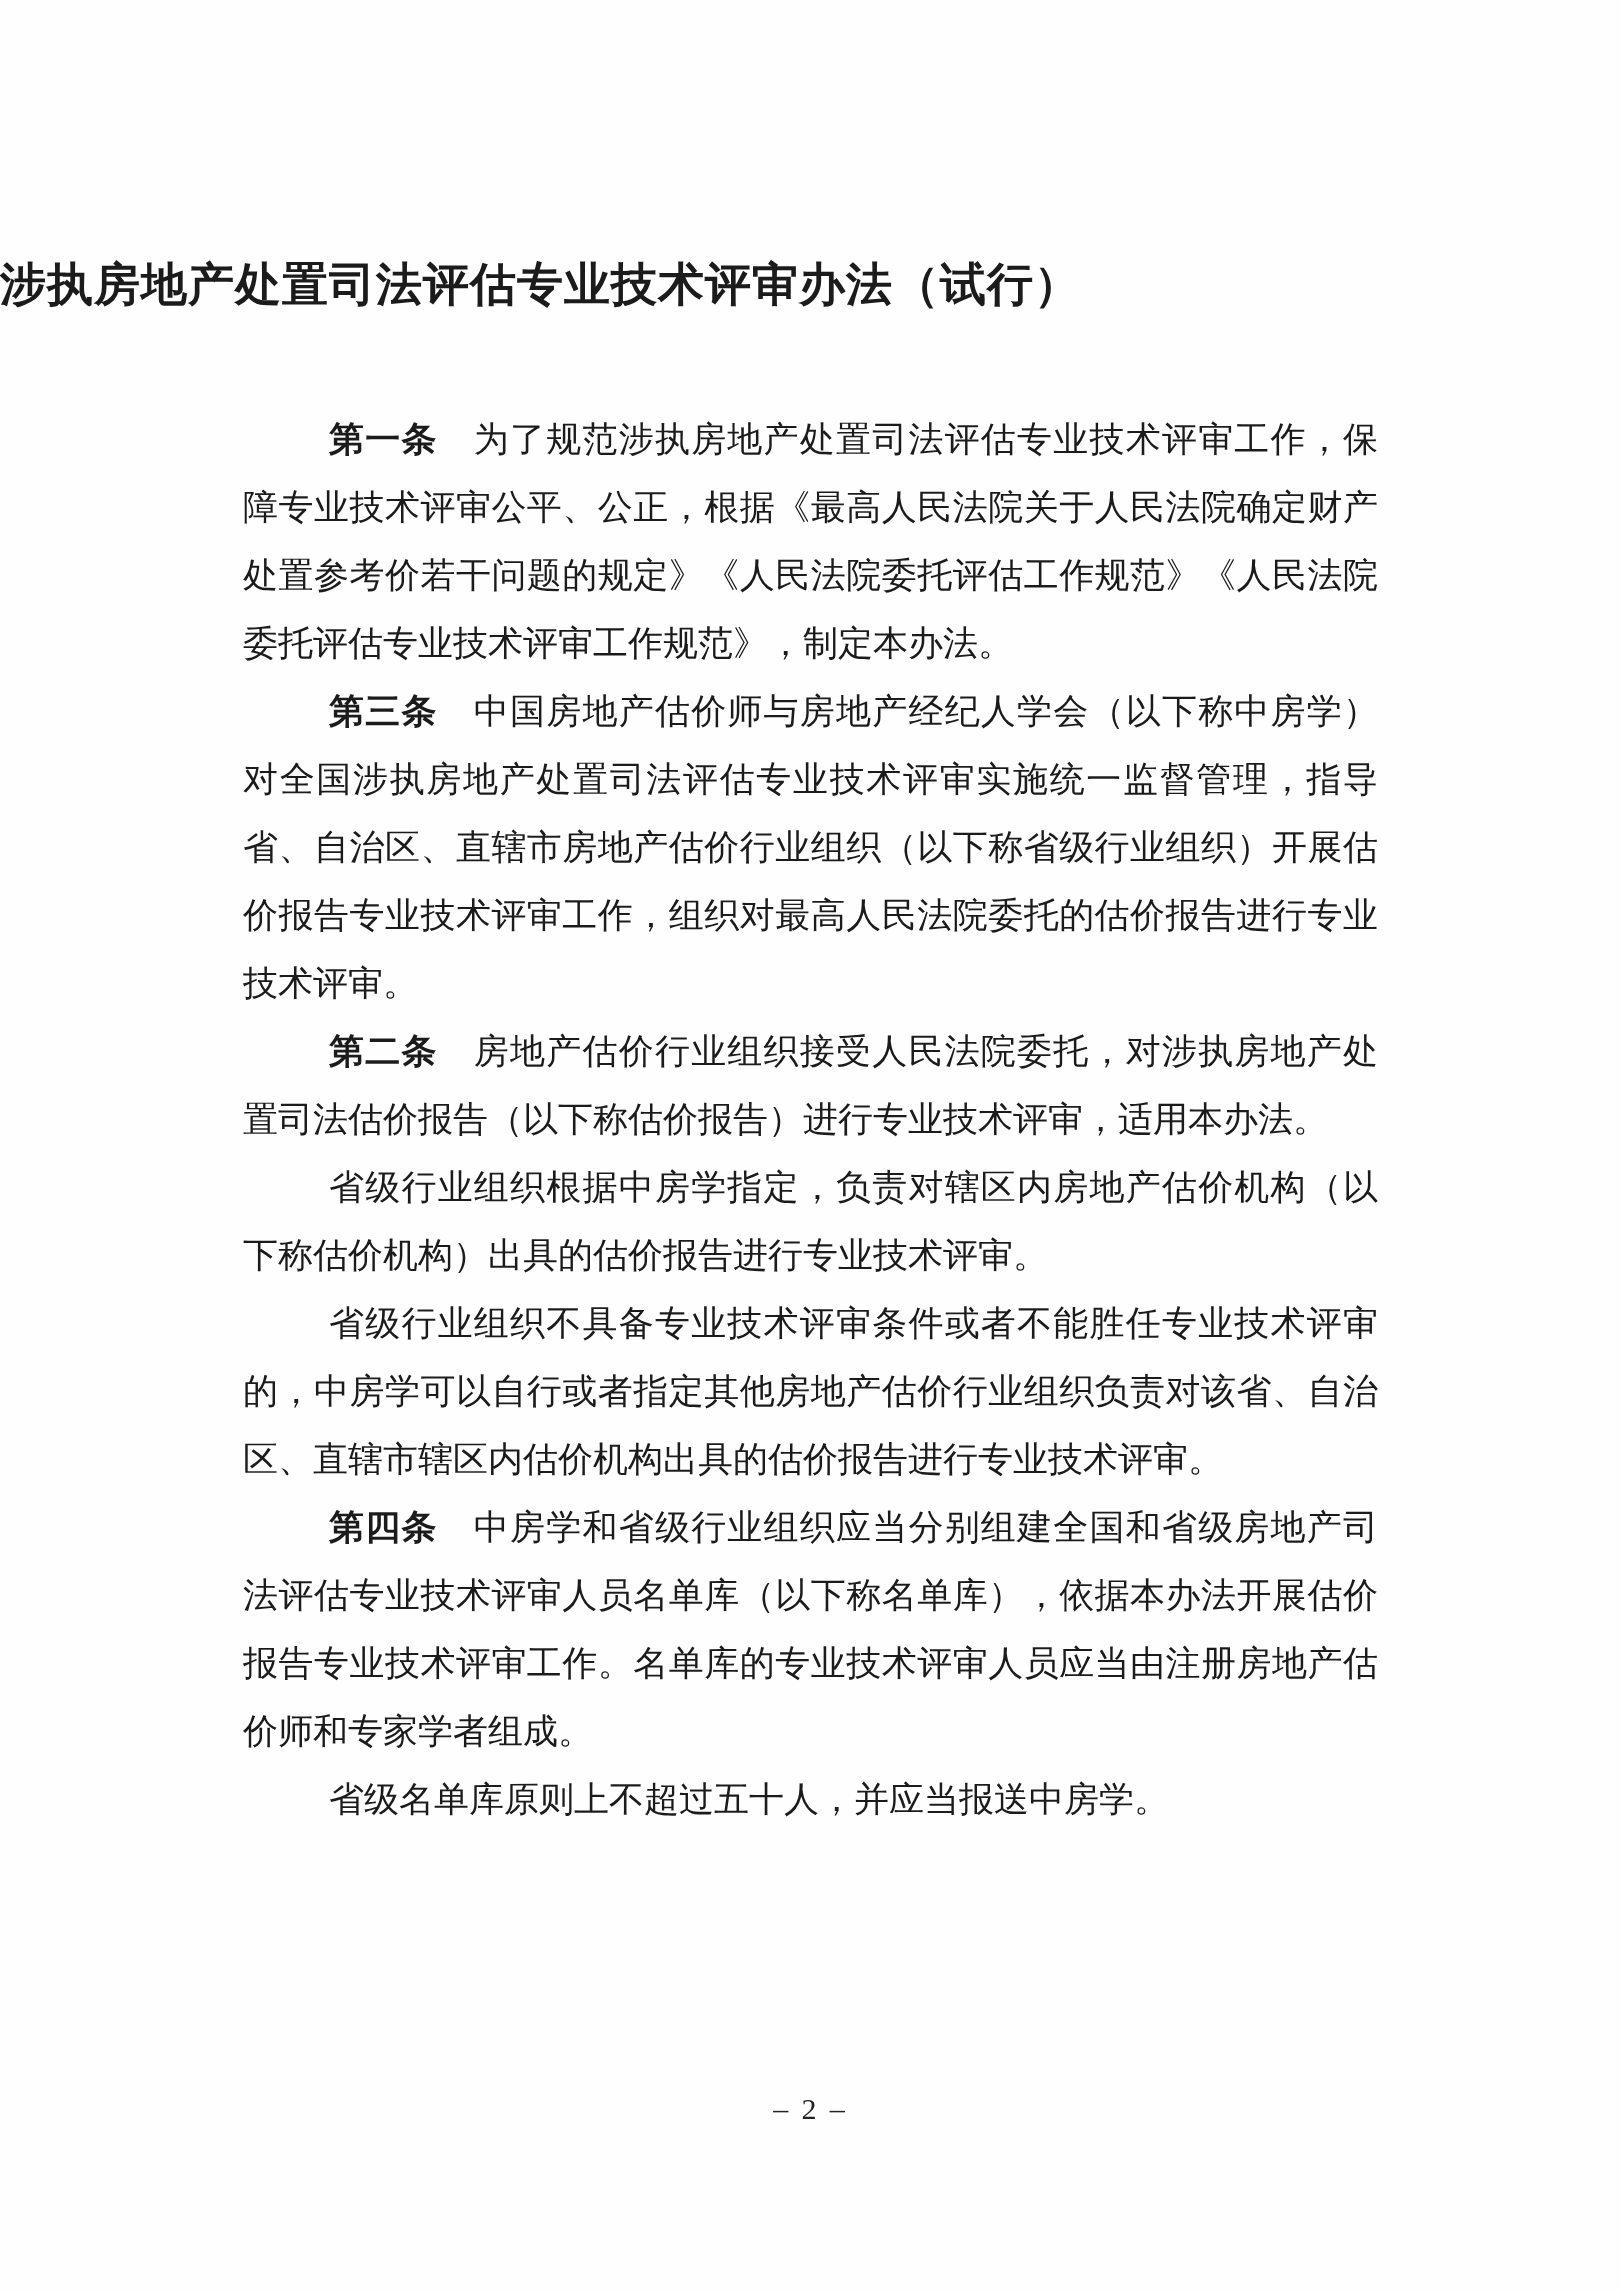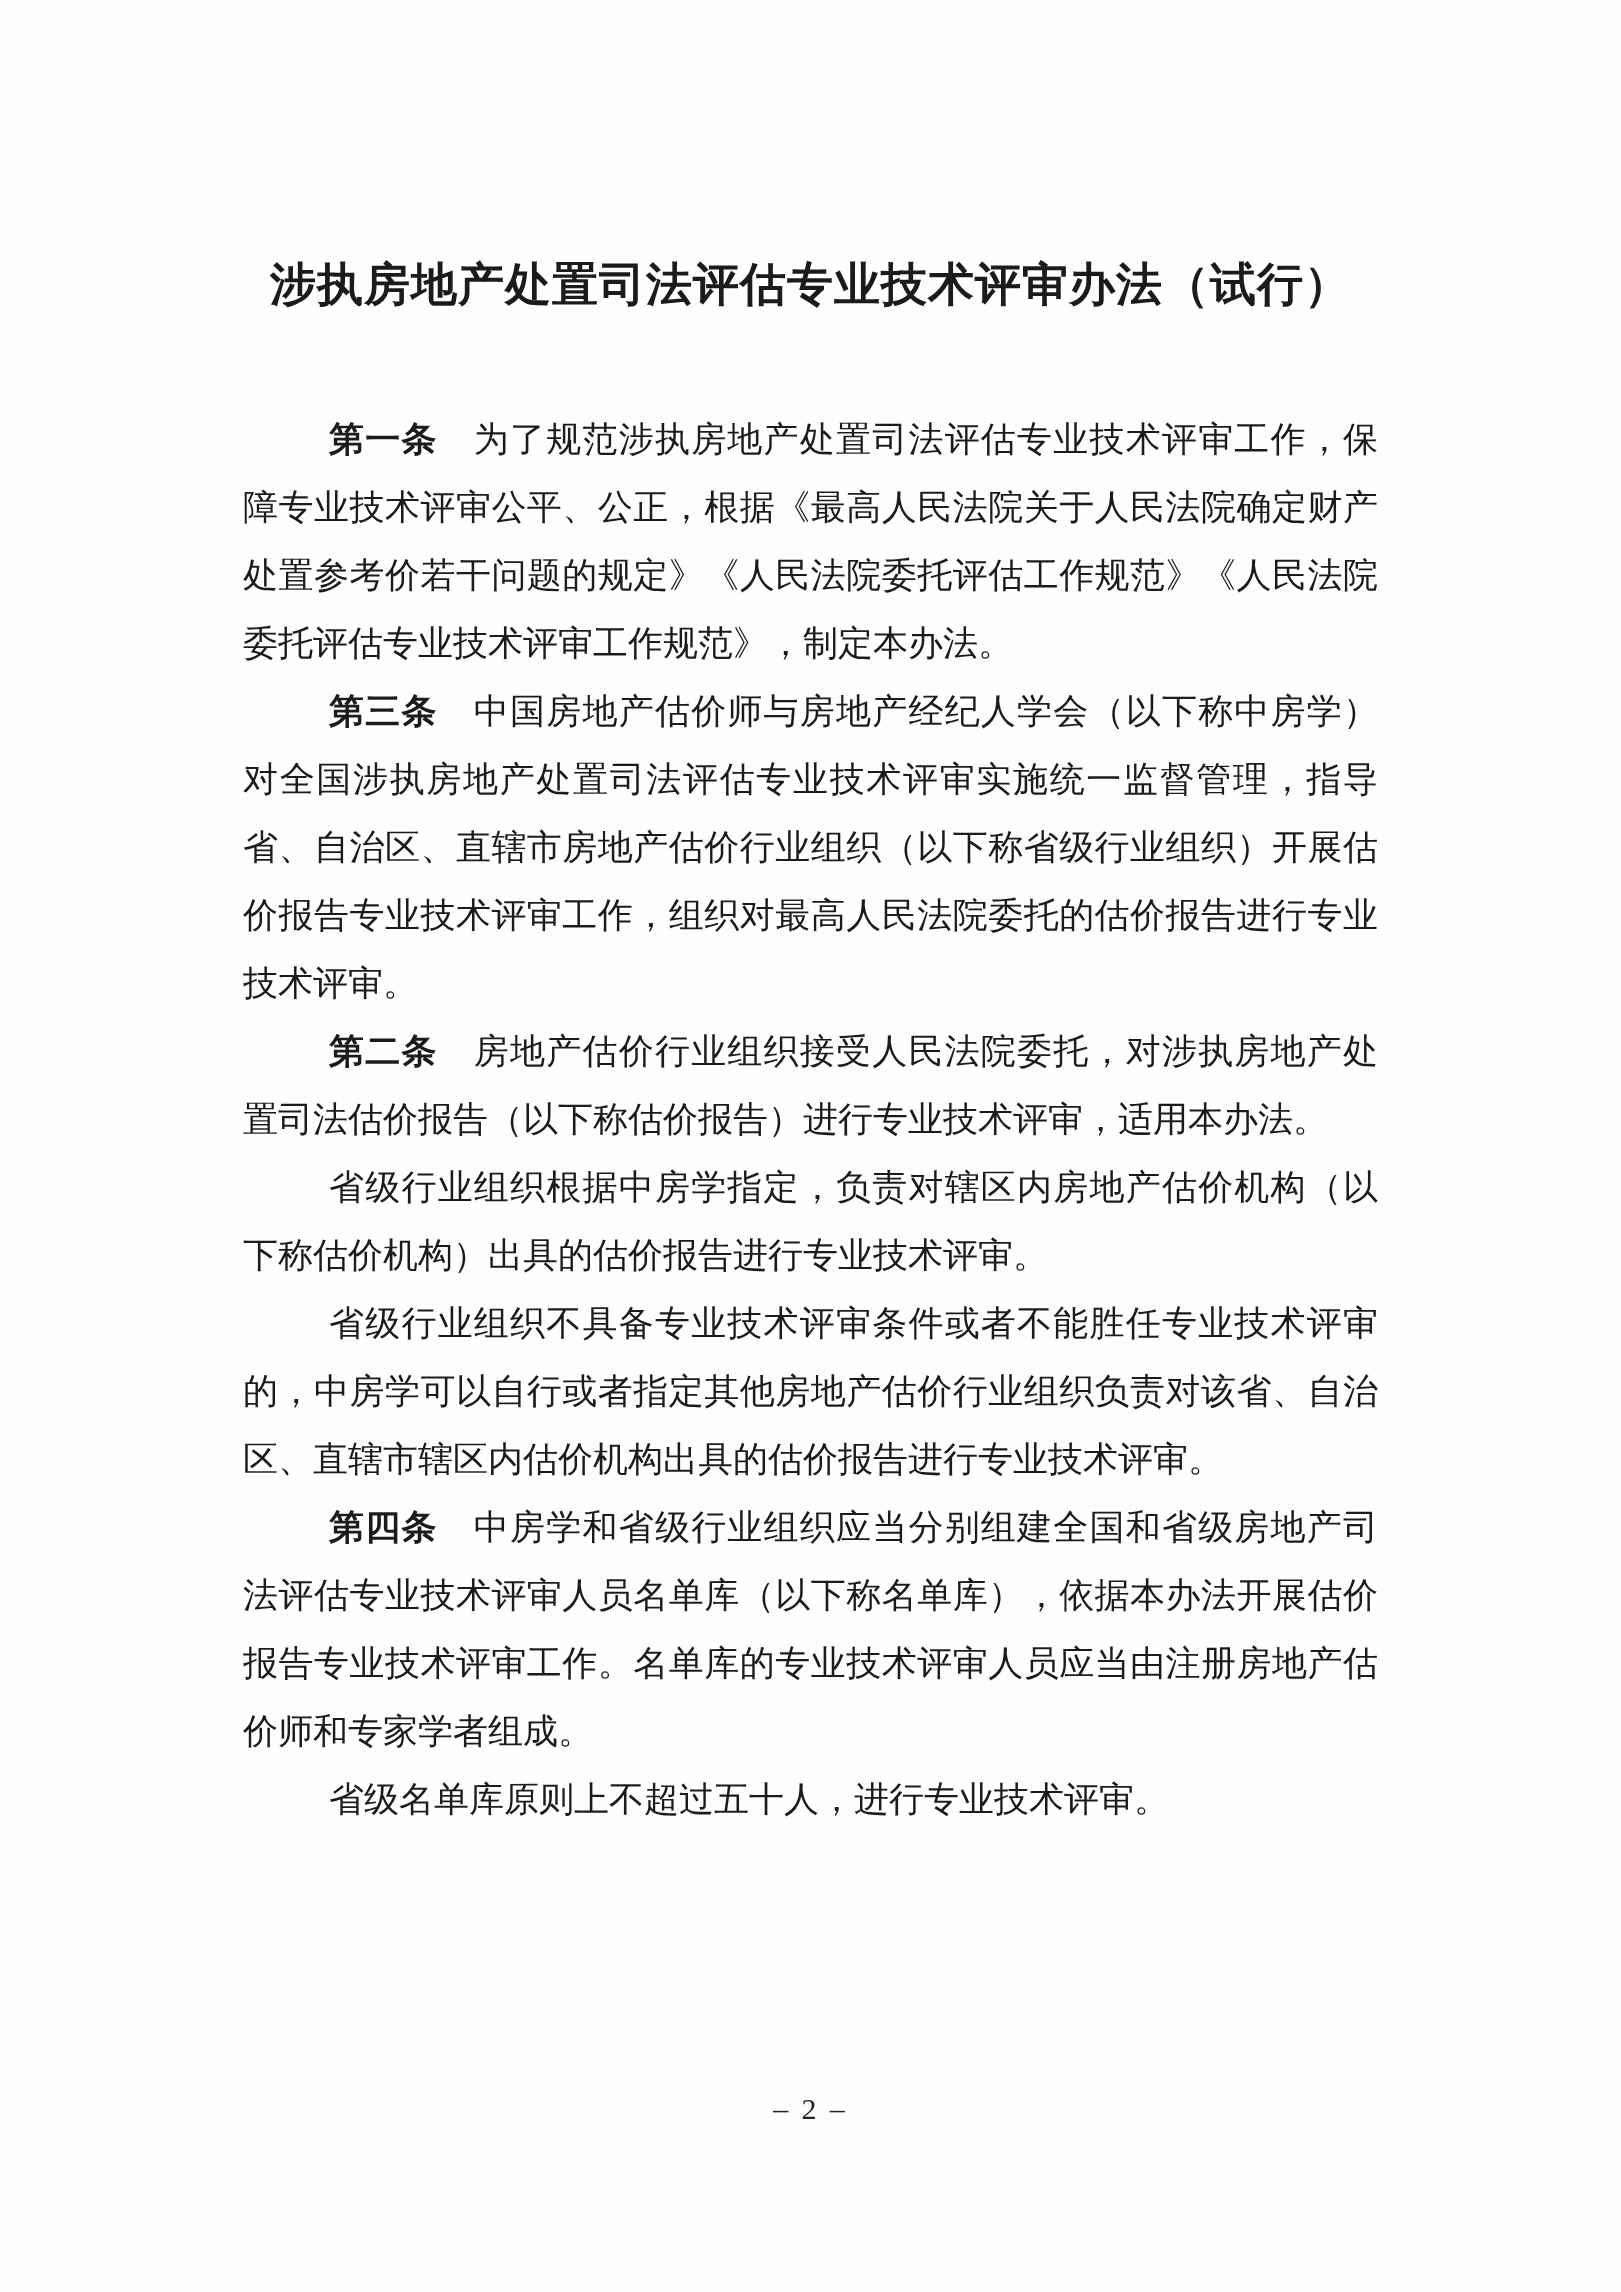--- a/index.html
+++ b/index.html
@@ -16,21 +16,21 @@
   .page {
     position: relative;
     width: 1621px;
     height: 2293px;
     box-sizing: border-box;
     background: #fefefe;
     padding-top: 253px;
     overflow: hidden;
   }
   .doc-title {
-    text-align: center;
+    text-align: left;
     font-size: 46px;
     line-height: 63px;
     font-weight: bold;
     letter-spacing: 1px;
     margin: 0;
   }
   .content {
     width: 1135px;
     margin: 90px auto 0 auto;
     font-size: 35px;
@@ -70,20 +70,20 @@
     <p class="para"><span class="lead">第三条　</span><span>中国房地产估价师与房地产经纪人学会（以下称中房学）对全国涉执房地产处置司法评估专业技术评审实施统一监督管理，指导省、自治区、直辖市房地产估价行业组织（以下称省级行业组织）开展估价报告专业技术评审工作，组织对最高人民法院委托的估价报告进行专业技术评审。</span></p>
 
     <p class="para"><span class="lead">第二条　</span><span>房地产估价行业组织接受人民法院委托，对涉执房地产处置司法估价报告（以下称估价报告）进行专业技术评审，适用本办法。</span></p>
 
     <p class="para"><span>省级行业组织根据中房学指定，负责对辖区内房地产估价机构（以下称估价机构）出具的估价报告进行专业技术评审。</span></p>
 
     <p class="para"><span>省级行业组织不具备专业技术评审条件或者不能胜任专业技术评审的，中房学可以自行或者指定其他房地产估价行业组织负责对该省、自治区、直辖市辖区内估价机构出具的估价报告进行专业技术评审。</span></p>
 
     <p class="para"><span class="lead">第四条　</span><span>中房学和省级行业组织应当分别组建全国和省级房地产司法评估专业技术评审人员名单库（以下称名单库），依据本办法开展估价报告专业技术评审工作。名单库的专业技术评审人员应当由注册房地产估价师和专家学者组成。</span></p>
 
-    <p class="para"><span>省级名单库原则上不超过五十人，进行专业技术评审。</span></p>
+    <p class="para"><span>省级名单库原则上不超过五十人，并应当报送中房学。</span></p>
 
   </div>
 
   <div class="footer">– 2 –</div>
 
 </div>
 
 
 </body></html>

